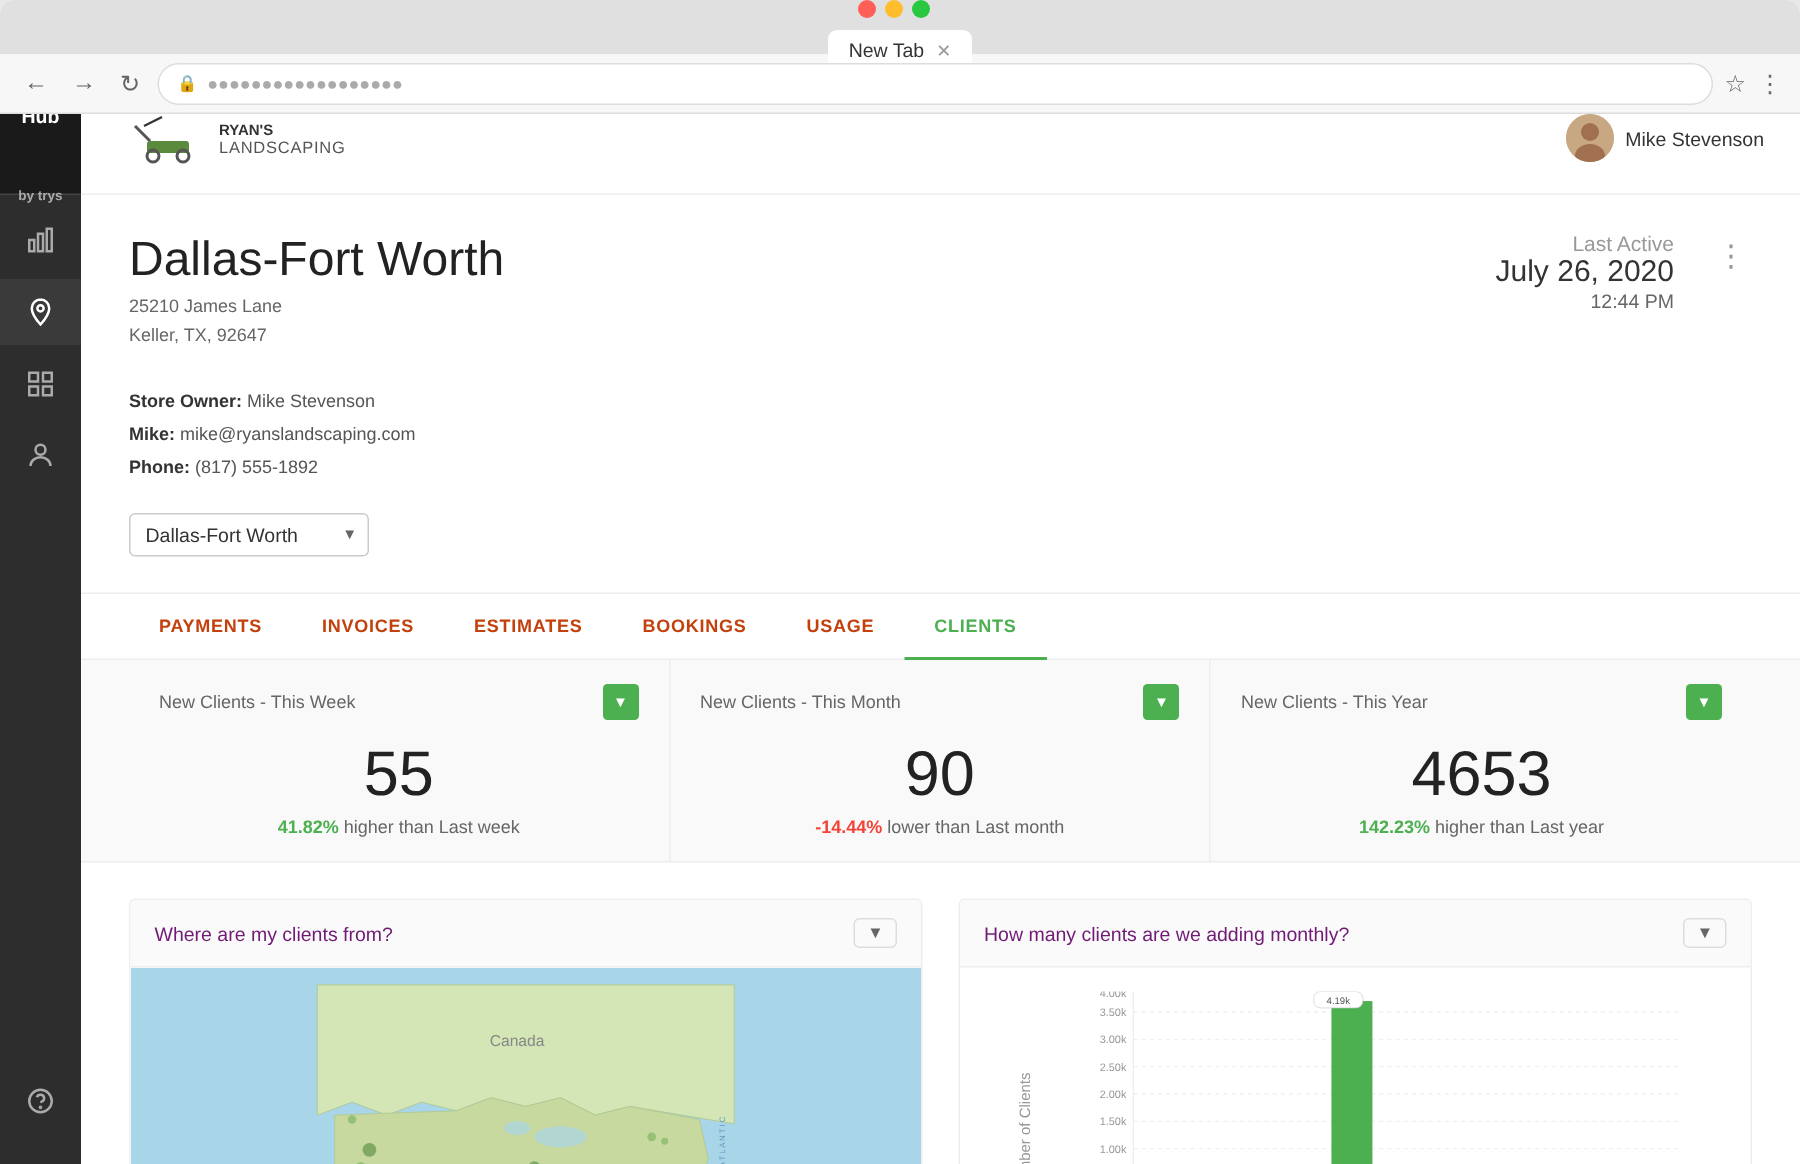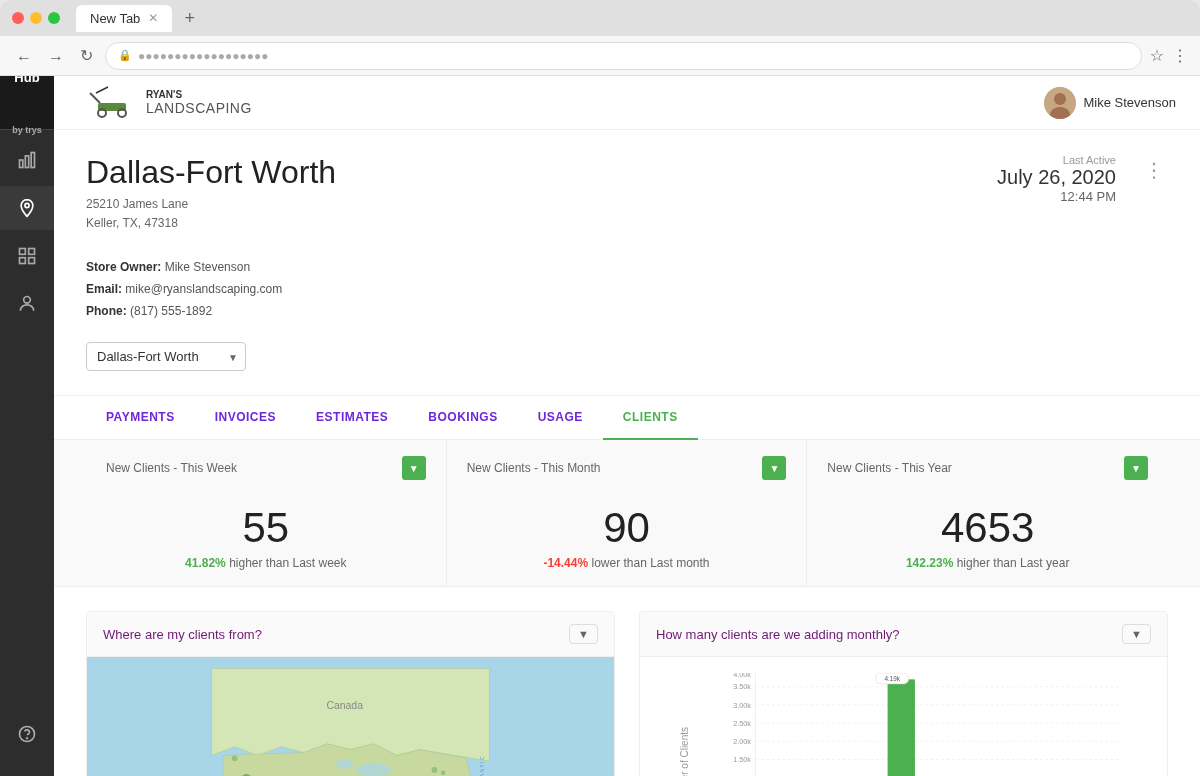--- a/index.html
+++ b/index.html
@@ -11,20 +11,21 @@
       border-radius: 10px 10px 0 0;
       overflow: hidden;
     }
     .browser-titlebar {
       background: #e0e0e0;
       height: 36px;
       display: flex;
       align-items: center;
       padding: 0 12px;
       gap: 8px;
+      flex-direction: column;
     }
     .traffic-lights { display: flex; gap: 6px; margin-right: 8px; }
     .traffic-light { width: 12px; height: 12px; border-radius: 50%; }
     .tl-red { background: #ff5f57; }
     .tl-yellow { background: #ffbd2e; }
     .tl-green { background: #28c840; }
     .browser-tab {
       background: white;
       border-radius: 6px 6px 0 0;
       padding: 6px 14px;
@@ -121,21 +122,21 @@
       flex: 1;
       overflow-y: auto;
       background: #fff;
     }
 
     
     .app-header {
       height: 54px;
       border-bottom: 1px solid #eee;
       display: flex;
-      align-items: center;
+      align-items: flex-start;
       padding: 0 24px;
       background: white;
     }
     .company-logo {
       display: flex;
       align-items: center;
       gap: 8px;
     }
     .header-spacer { flex: 1; }
     .user-info { display: flex; align-items: center; gap: 8px; }
@@ -156,21 +157,21 @@
 
     .store-info { margin-top: 24px; font-size: 12px; color: #555; line-height: 1.8; }
     .store-info strong { color: #333; }
 
     .location-section {
       display: flex;
       justify-content: space-between;
       align-items: flex-start;
     }
     .location-meta { text-align: right; }
-    .last-active-label { font-size: 11px; color: #999; }
+    .last-active-label { font-size: 14px; color: #999; }
     .last-active-date { font-size: 20px; font-weight: 500; color: #333; }
     .last-active-time { font-size: 13px; color: #666; }
     .more-btn {
       background: none; border: none; font-size: 20px; color: #999; cursor: pointer;
       margin-left: 16px; padding: 4px;
     }
 
     .location-dropdown {
       margin-top: 20px;
       display: flex;
@@ -210,21 +211,21 @@
     }
     .tabs-list {
       display: flex;
       gap: 0;
       list-style: none;
     }
     .tab-item {
       padding: 14px 20px;
       font-size: 12px;
       font-weight: 600;
-      color: #6d28d9;
+      color: #c2410c;
       cursor: pointer;
       letter-spacing: 0.5px;
       border-bottom: 2px solid transparent;
       margin-bottom: -1px;
     }
     .tab-item.active {
       color: #4caf50;
       border-bottom-color: #4caf50;
     }
 
@@ -242,21 +243,21 @@
     }
     .stat-card {
       padding: 16px 20px;
       border-right: 1px solid #eee;
     }
     .stat-card:last-child { border-right: none; }
     .stat-card-header {
       display: flex;
       justify-content: space-between;
       align-items: center;
-      margin-bottom: 24px;
+      margin-bottom: 12px;
     }
     .stat-card-title { font-size: 12px; color: #666; font-weight: 500; }
     .stat-value { font-size: 42px; font-weight: 300; color: #222; text-align: center; margin-bottom: 4px; }
     .stat-comparison { font-size: 12px; color: #666; text-align: center; }
     .stat-comparison .positive { color: #4caf50; font-weight: 600; }
     .stat-comparison .negative { color: #f44336; font-weight: 600; }
 
     
     .charts-section {
       padding: 24px 32px;
@@ -414,21 +415,21 @@
 
             <rect x="20" y="18" width="28" height="8" rx="2" fill="#5a8a3c"></rect>
 
             <circle cx="24" cy="28" r="4" fill="none" stroke="#555" stroke-width="2"></circle>
             <circle cx="44" cy="28" r="4" fill="none" stroke="#555" stroke-width="2"></circle>
 
             <line x1="22" y1="18" x2="12" y2="8" stroke="#555" stroke-width="2"></line>
           </svg>
           <div>
             <div style="font-size:10px;font-weight:700;color:#333;">RYAN'S</div>
-            <div style="font-size:14px;color:#555;letter-spacing:0.5px;">LANDSCAPING</div>
+            <div style="font-size:11px;color:#555;letter-spacing:0.5px;">LANDSCAPING</div>
           </div>
         </div>
         <div class="header-spacer"></div>
         <div class="user-info">
           <div class="user-avatar">
             <svg width="32" height="32" viewBox="0 0 32 32">
                 <circle cx="16" cy="16" r="16" fill="#c8a882"></circle>
                 <circle cx="16" cy="12" r="6" fill="#a07050"></circle>
                 <ellipse cx="16" cy="28" rx="10" ry="8" fill="#a07050"></ellipse>
               </svg>
@@ -436,25 +437,25 @@
           <span class="user-name">Mike Stevenson</span>
         </div>
       </div>
 
       <div class="page-content">
         <div class="location-section">
           <div>
             <h1 class="page-title">Dallas-Fort Worth</h1>
             <div class="page-address">
               <div>25210 James Lane</div>
-              <div>Keller, TX, 47318</div>
+              <div>Keller, TX, 92647</div>
             </div>
             <div class="store-info">
               <div><strong>Store Owner:</strong> <span>Mike Stevenson</span></div>
-              <div><strong>Email:</strong> <span>mike@ryanslandscaping.com</span></div>
+              <div><strong>Mike:</strong> <span>mike@ryanslandscaping.com</span></div>
               <div><strong>Phone:</strong> <span>(817) 555-1892</span></div>
             </div>
           </div>
           <div style="display:flex;align-items:flex-start;gap:8px;">
             <div class="location-meta">
               <div class="last-active-label">Last Active</div>
               <div class="last-active-date">July 26, 2020</div>
               <div class="last-active-time">12:44 PM</div>
             </div>
             <button class="more-btn">⋮</button>

